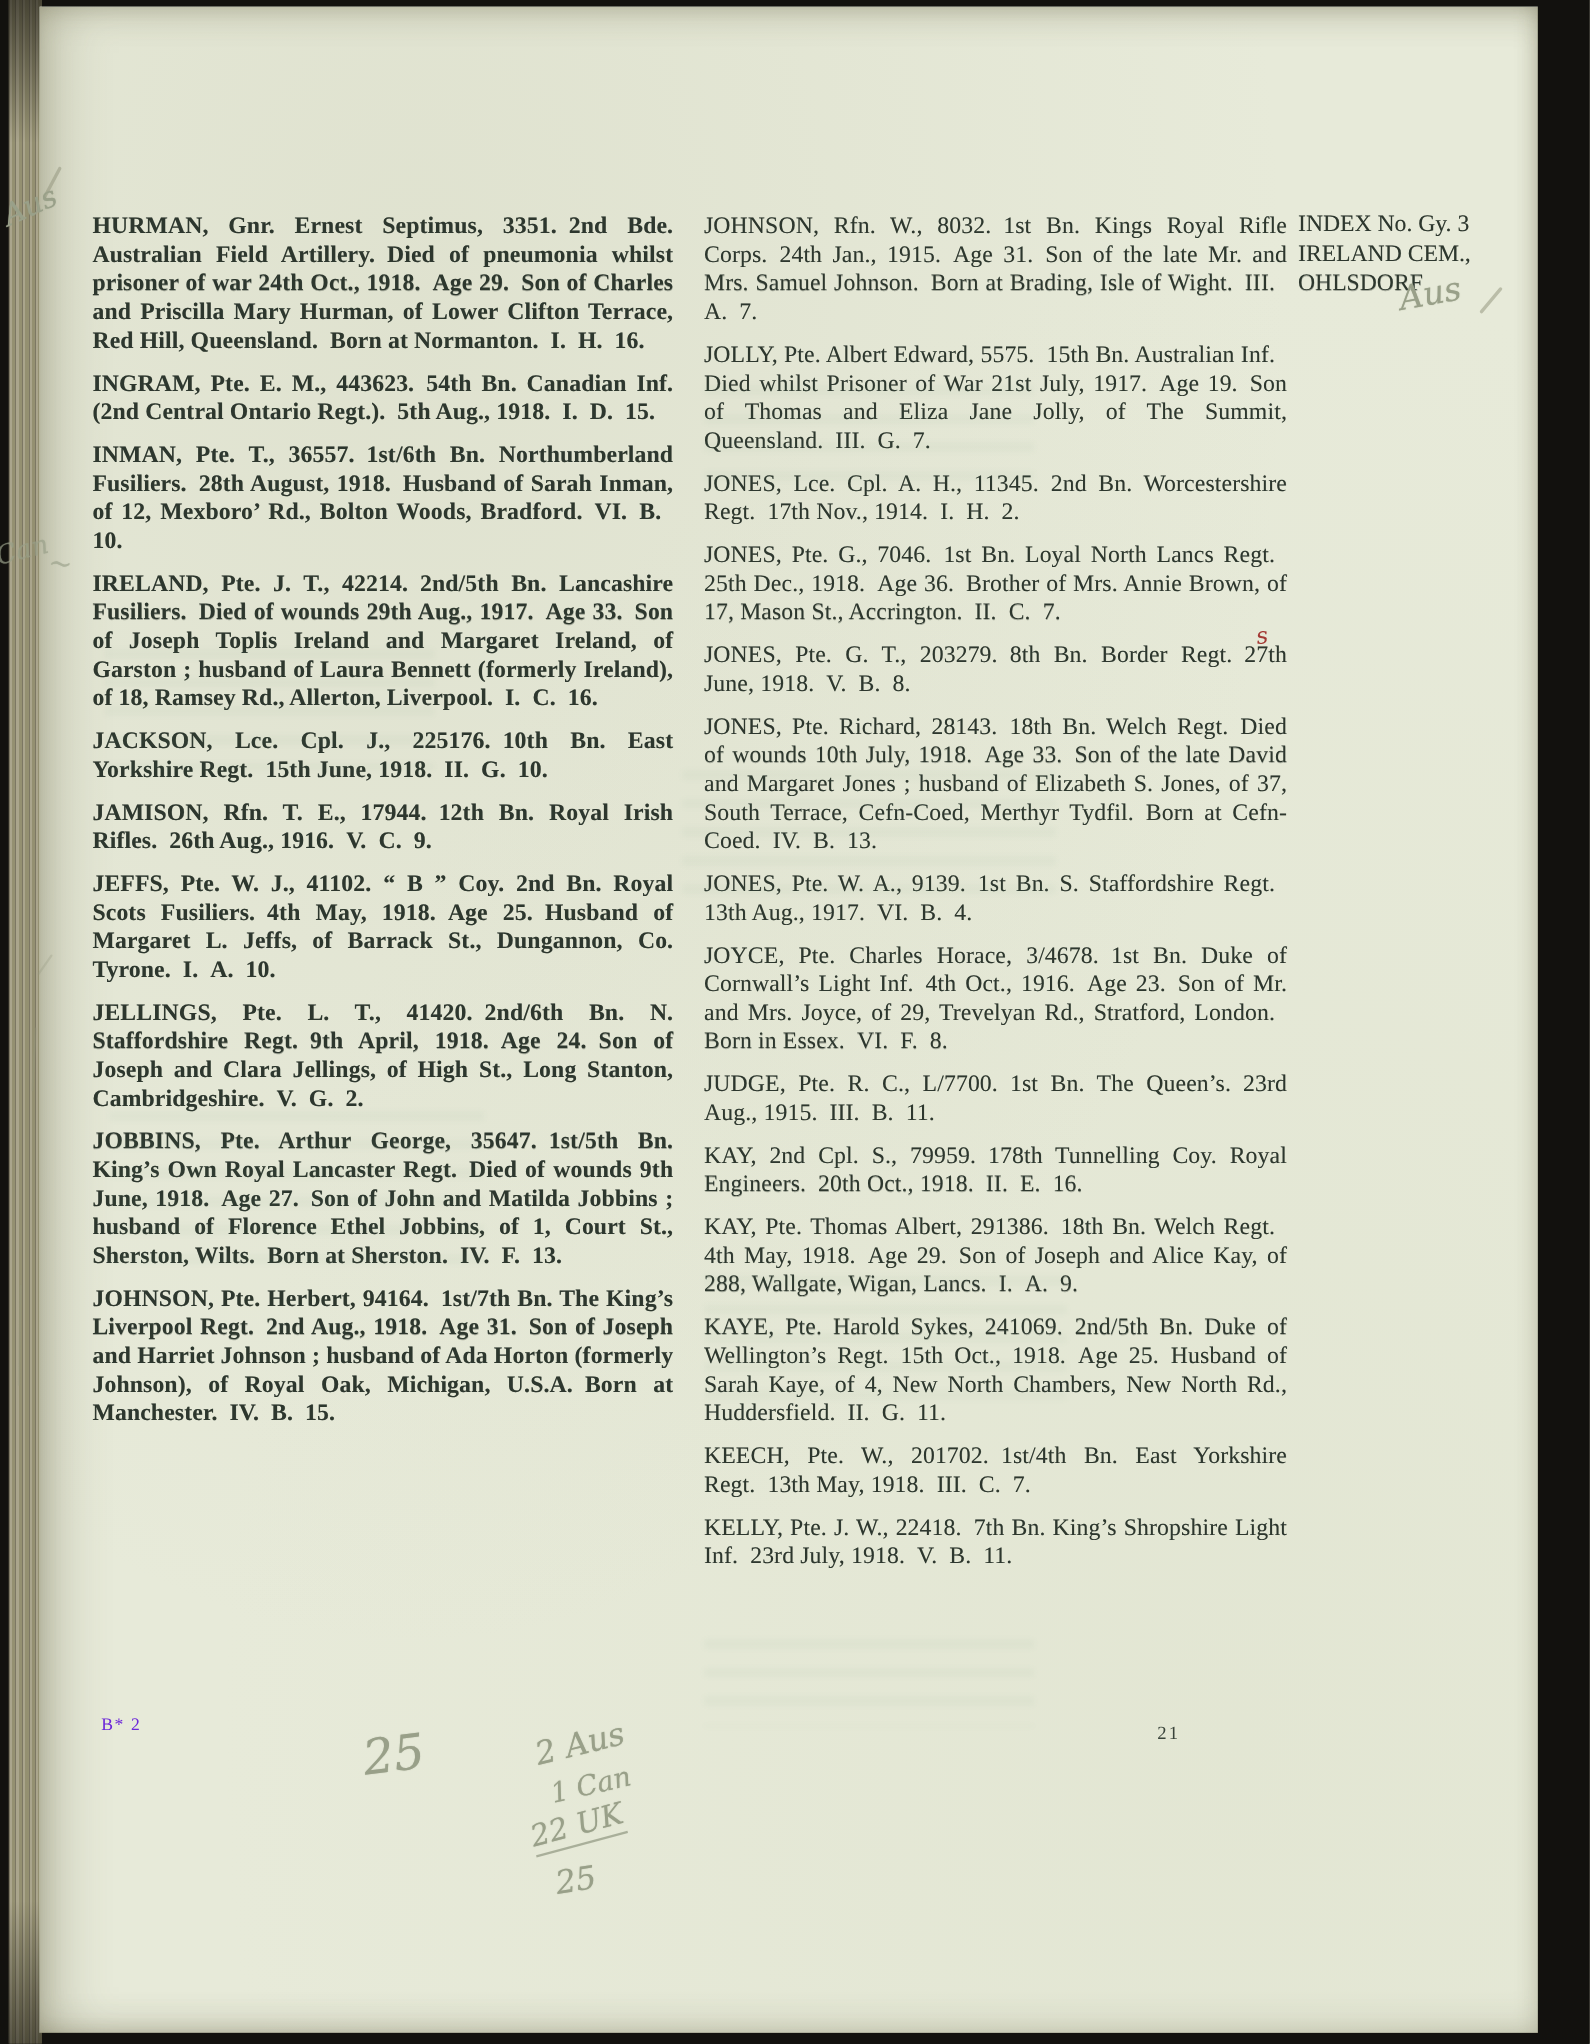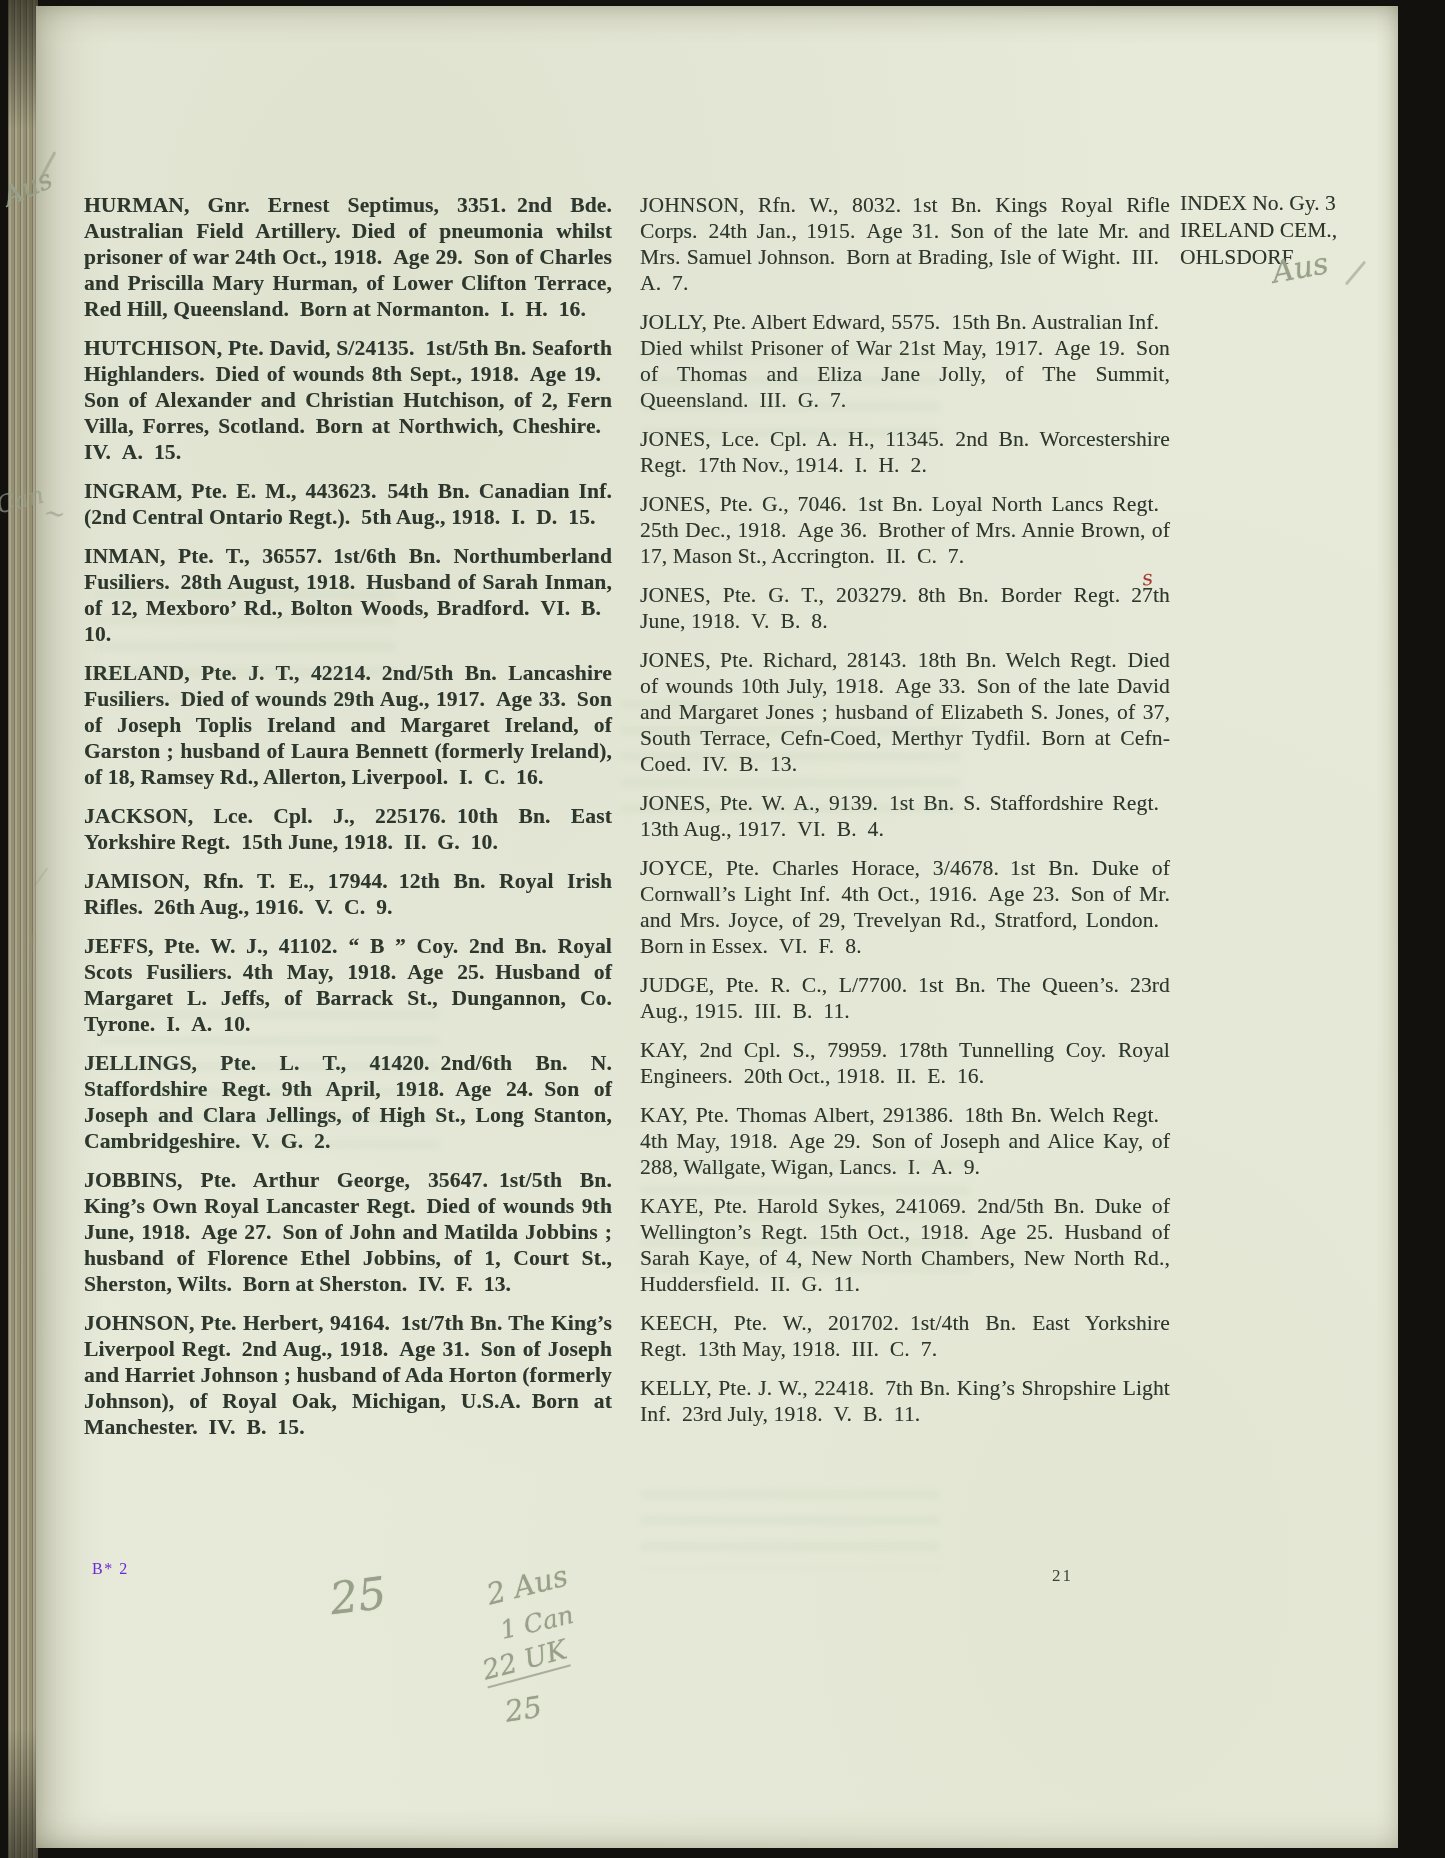--- a/index.html
+++ b/index.html
@@ -42,35 +42,34 @@
 <body>
 
 <div class="scene">
 
   <div class="edge-stack"></div>
 
   <div class="page">
 
     <div class="col col-left">
       <p class="entry">HURMAN, Gnr. Ernest Septimus, 3351. 2nd Bde. Australian Field Artillery. Died of pneumonia whilst prisoner of war 24th Oct., 1918. Age 29. Son of Charles and Priscilla Mary Hurman, of Lower Clifton Terrace, Red Hill, Queensland. Born at Normanton. I. H. 16.</p>
-      <p class="entry">HUTCHISON, Pte. David, S/24135. 1st/5th Bn. Seaforth Highlanders. Died of wounds 8th Sept., 1918. Age 19. Son of Alexander and Christian Hutchison, of 2, Fern Villa, Forres, Scotland. Born at Northwich, Cheshire. IV. A. 15.</p>
       <p class="entry">INGRAM, Pte. E. M., 443623. 54th Bn. Canadian Inf. (2nd Central Ontario Regt.). 5th Aug., 1918. I. D. 15.</p>
       <p class="entry">INMAN, Pte. T., 36557. 1st/6th Bn. Northumberland Fusiliers. 28th August, 1918. Husband of Sarah Inman, of 12, Mexboro’ Rd., Bolton Woods, Bradford. VI. B. 10.</p>
       <p class="entry">IRELAND, Pte. J. T., 42214. 2nd/5th Bn. Lancashire Fusiliers. Died of wounds 29th Aug., 1917. Age 33. Son of Joseph Toplis Ireland and Margaret Ireland, of Garston ; husband of Laura Bennett (formerly Ireland), of 18, Ramsey Rd., Allerton, Liverpool. I. C. 16.</p>
       <p class="entry">JACKSON, Lce. Cpl. J., 225176. 10th Bn. East Yorkshire Regt. 15th June, 1918. II. G. 10.</p>
       <p class="entry">JAMISON, Rfn. T. E., 17944. 12th Bn. Royal Irish Rifles. 26th Aug., 1916. V. C. 9.</p>
       <p class="entry">JEFFS, Pte. W. J., 41102. “ B ” Coy. 2nd Bn. Royal Scots Fusiliers. 4th May, 1918. Age 25. Husband of Margaret L. Jeffs, of Barrack St., Dungannon, Co. Tyrone. I. A. 10.</p>
       <p class="entry">JELLINGS, Pte. L. T., 41420. 2nd/6th Bn. N. Staffordshire Regt. 9th April, 1918. Age 24. Son of Joseph and Clara Jellings, of High St., Long Stanton, Cambridgeshire. V. G. 2.</p>
       <p class="entry">JOBBINS, Pte. Arthur George, 35647. 1st/5th Bn. King’s Own Royal Lancaster Regt. Died of wounds 9th June, 1918. Age 27. Son of John and Matilda Jobbins ; husband of Florence Ethel Jobbins, of 1, Court St., Sherston, Wilts. Born at Sherston. IV. F. 13.</p>
       <p class="entry">JOHNSON, Pte. Herbert, 94164. 1st/7th Bn. The King’s Liverpool Regt. 2nd Aug., 1918. Age 31. Son of Joseph and Harriet Johnson ; husband of Ada Horton (formerly Johnson), of Royal Oak, Michigan, U.S.A. Born at Manchester. IV. B. 15.</p>
     </div>
 
     <div class="col col-right">
       <p class="entry">JOHNSON, Rfn. W., 8032. 1st Bn. Kings Royal Rifle Corps. 24th Jan., 1915. Age 31. Son of the late Mr. and Mrs. Samuel Johnson. Born at Brading, Isle of Wight. III. A. 7.</p>
-      <p class="entry">JOLLY, Pte. Albert Edward, 5575. 15th Bn. Australian Inf. Died whilst Prisoner of War 21st May, 1917. Age 19. Son of Thomas and Eliza Jane Jolly, of The Summit, Queensland. III. G. 7.</p>
+      <p class="entry">JOLLY, Pte. Albert Edward, 5575. 15th Bn. Australian Inf. Died whilst Prisoner of War 21st July, 1917. Age 19. Son of Thomas and Eliza Jane Jolly, of The Summit, Queensland. III. G. 7.</p>
       <p class="entry">JONES, Lce. Cpl. A. H., 11345. 2nd Bn. Worcestershire Regt. 17th Nov., 1914. I. H. 2.</p>
       <p class="entry">JONES, Pte. G., 7046. 1st Bn. Loyal North Lancs Regt. 25th Dec., 1918. Age 36. Brother of Mrs. Annie Brown, of 17, Mason St., Accrington. II. C. 7.</p>
       <p class="entry">JONES, Pte. G. T., 203279. 8th Bn. Border Regt. 27th June, 1918. V. B. 8.</p>
       <p class="entry">JONES, Pte. Richard, 28143. 18th Bn. Welch Regt. Died of wounds 10th July, 1918. Age 33. Son of the late David and Margaret Jones ; husband of Elizabeth S. Jones, of 37, South Terrace, Cefn-Coed, Merthyr Tydfil. Born at Cefn-Coed. IV. B. 13.</p>
       <p class="entry">JONES, Pte. W. A., 9139. 1st Bn. S. Staffordshire Regt. 13th Aug., 1917. VI. B. 4.</p>
       <p class="entry">JOYCE, Pte. Charles Horace, 3/4678. 1st Bn. Duke of Cornwall’s Light Inf. 4th Oct., 1916. Age 23. Son of Mr. and Mrs. Joyce, of 29, Trevelyan Rd., Stratford, London. Born in Essex. VI. F. 8.</p>
       <p class="entry">JUDGE, Pte. R. C., L/7700. 1st Bn. The Queen’s. 23rd Aug., 1915. III. B. 11.</p>
       <p class="entry">KAY, 2nd Cpl. S., 79959. 178th Tunnelling Coy. Royal Engineers. 20th Oct., 1918. II. E. 16.</p>
       <p class="entry">KAY, Pte. Thomas Albert, 291386. 18th Bn. Welch Regt. 4th May, 1918. Age 29. Son of Joseph and Alice Kay, of 288, Wallgate, Wigan, Lancs. I. A. 9.</p>
       <p class="entry">KAYE, Pte. Harold Sykes, 241069. 2nd/5th Bn. Duke of Wellington’s Regt. 15th Oct., 1918. Age 25. Husband of Sarah Kaye, of 4, New North Chambers, New North Rd., Huddersfield. II. G. 11.</p>

